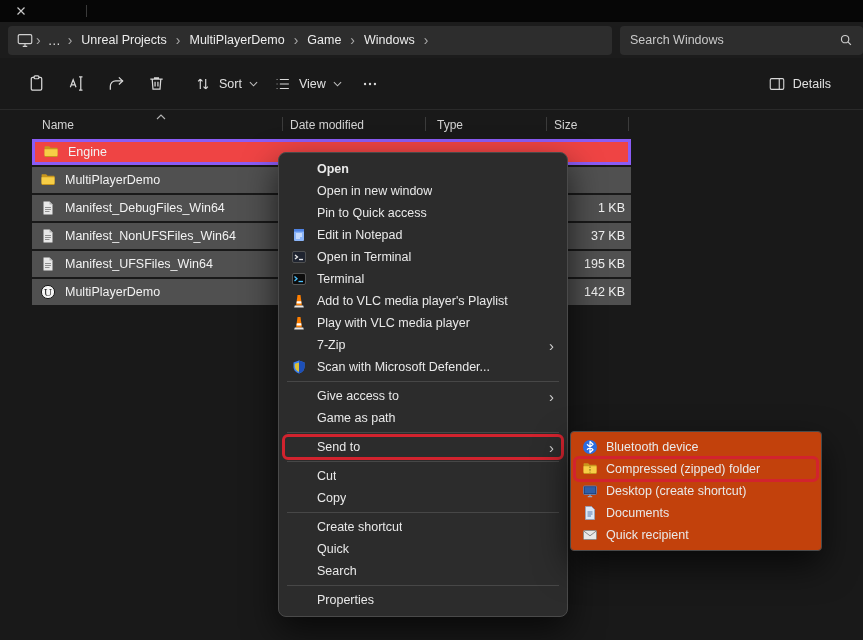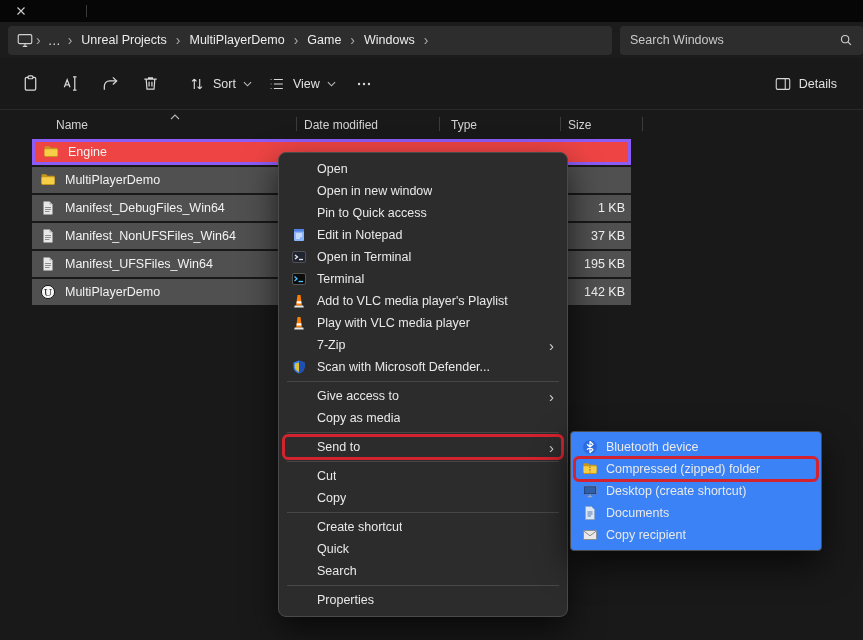--- a/index.html
+++ b/index.html
@@ -17,55 +17,55 @@
   .addressbar{position:absolute;top:22px;left:0;right:0;height:36px;background:#1c1c1c;display:flex;align-items:center;padding:0 0 0 8px;gap:8px}
   .address-pill{flex:0 0 604px;height:29px;background:#2d2d2d;border-radius:4px;display:flex;align-items:center;padding:0 8px;overflow:hidden}
   .breadcrumbs{display:flex;align-items:center}
   .crumb{font-size:12.5px;color:#ececec;padding:3px 7px;border-radius:3px;white-space:nowrap;cursor:default}
   .crumb-sep{color:#ababab;font-size:14px;padding:0 2px;line-height:1}
   .crumb-ellipsis{color:#dcdcdc;font-size:13px;padding:0 5px}
   .search-pill{flex:1;height:29px;background:#2d2d2d;border-radius:4px;display:flex;align-items:center;padding:4px 10px;font-size:12.5px;color:#c9c9c9}
   .search-text{flex:1}
 
   
-  .toolbar{position:absolute;top:58px;left:0;right:0;height:52px;display:flex;align-items:center;padding:0 10px;border-bottom:1px solid #2a2a2a;background:#191919}
+  .toolbar{position:absolute;top:58px;left:0;right:0;height:52px;display:flex;align-items:center;padding:0 16px;border-bottom:1px solid #2a2a2a;background:#191919}
   .tbtn{height:36px;min-width:40px;border-radius:4px;display:flex;align-items:center;justify-content:center;gap:7px;padding:0 8px;color:#e0e0e0;font-size:12.5px}
   .sort-btn{margin-left:10px}
   .tb-right{margin-left:auto;display:flex;align-items:center;margin-right:8px}
 
   
-  .col-headers{position:absolute;top:112px;left:32px;right:10px;height:25px;font-size:12px;color:#d2d2d2}
+  .col-headers{position:absolute;top:112px;left:18px;right:10px;height:25px;font-size:12px;color:#d2d2d2}
   .hcell{position:absolute;top:0;height:25px;display:flex;align-items:center;white-space:nowrap}
   .hcell.name{left:8px;width:250px;padding-left:16px;position:absolute}
   .hcell.date{left:266px;padding-left:6px}
   .hcell.type{left:413px;padding-left:6px}
   .hcell.size{left:530px;padding-left:6px}
   .hsep{position:absolute;top:5px;width:1px;height:14px;background:#3b3b3b}
   .sort-caret{position:absolute;left:130px;top:2px}
 
   
   .file-list{position:absolute;top:139px;left:32px;width:599px}
   .file-row{height:26px;margin-bottom:2px;background:#505050;display:flex;align-items:center;padding:0 6px 0 8px;font-size:12.5px;gap:9px}
   .file-row.focused{background:#ef4444;border:3px solid #8b5cf6}
   .row-icon{width:16px;height:16px;flex:0 0 16px}
   .file-name{flex:1;white-space:nowrap;overflow:hidden;color:#f2f2f2}
   .file-size{width:62px;text-align:right;color:#f0f0f0}
 
   
   .context-menu{position:absolute;left:278px;top:152px;width:290px;background:#2c2c2c;border:1px solid #4a4a4a;border-radius:8px;padding:5px;box-shadow:0 14px 34px rgba(0,0,0,.65);z-index:5}
   .menu-item{height:22px;display:flex;align-items:center;padding:0 8px 0 7px;border-radius:4px;font-size:12.5px;color:#e9e9e9}
-  .menu-item.default-action{font-weight:normal}
+  .menu-item.default-action{font-weight:bold}
   .mi-icon{width:16px;height:16px;flex:0 0 16px;margin-right:10px}
   .mi-label{white-space:nowrap;overflow:hidden}
   .submenu-arrow{margin-left:auto;color:#cfcfcf;font-size:15px;line-height:1}
   .menu-sep{height:1px;background:#474747;margin:3px 3px}
   .red-box{outline:3px solid var(--red,#d2232e);outline-offset:-1px}
 
   
-  .send-to-menu{position:absolute;left:570px;top:431px;width:252px;background:#3b82f6;border:1px solid #4a4a4a;border-radius:4px;padding:4px;box-shadow:0 14px 34px rgba(0,0,0,.65);z-index:6}
+  .send-to-menu{position:absolute;left:570px;top:431px;width:252px;background:#c2410c;border:1px solid #4a4a4a;border-radius:4px;padding:4px;box-shadow:0 14px 34px rgba(0,0,0,.65);z-index:6}
   .send-to-menu .mi-icon{margin-right:8px}
 </style>
 </head>
 <body>
 
 <div class="titlebar">
   <span class="icon tab-close">
     <svg width="10" height="10" viewBox="0 0 10 10" fill="none" stroke="#c9c9c9" stroke-width="1.2">
         <path d="M1.5 1.5l7 7M8.5 1.5l-7 7"></path>
       </svg>
@@ -369,21 +369,21 @@
       <span class="icon mi-icon">
         <svg width="16" height="16" viewBox="0 0 16 16"></svg>
       </span>
       <span class="mi-label">Give access to</span>
       <span class="submenu-arrow">›</span>
     </div>
     <div class="menu-item">
       <span class="icon mi-icon">
         <svg width="16" height="16" viewBox="0 0 16 16"></svg>
       </span>
-      <span class="mi-label">Copy as media</span>
+      <span class="mi-label">Game as path</span>
     </div>
     <div class="menu-sep"></div>
     <div class="menu-item red-box">
       <span class="icon mi-icon">
         <svg width="16" height="16" viewBox="0 0 16 16"></svg>
       </span>
       <span class="mi-label">Send to</span>
       <span class="submenu-arrow">›</span>
     </div>
     <div class="menu-sep"></div>
@@ -466,15 +466,15 @@
       </span>
       <span class="mi-label">Documents</span>
     </div>
     <div class="menu-item">
       <span class="icon mi-icon">
         <svg width="16" height="16" viewBox="0 0 16 16">
           <rect x="1.5" y="3.5" width="13" height="9" rx="1" fill="#e8e8e8" stroke="#8a8a8a" stroke-width=".9"></rect>
           <path d="M2 4.2l6 4.6 6-4.6" fill="none" stroke="#8a8a8a" stroke-width="1"></path>
         </svg>
       </span>
-      <span class="mi-label">Copy recipient</span>
+      <span class="mi-label">Quick recipient</span>
     </div>
   </div>
 
 </body></html>

